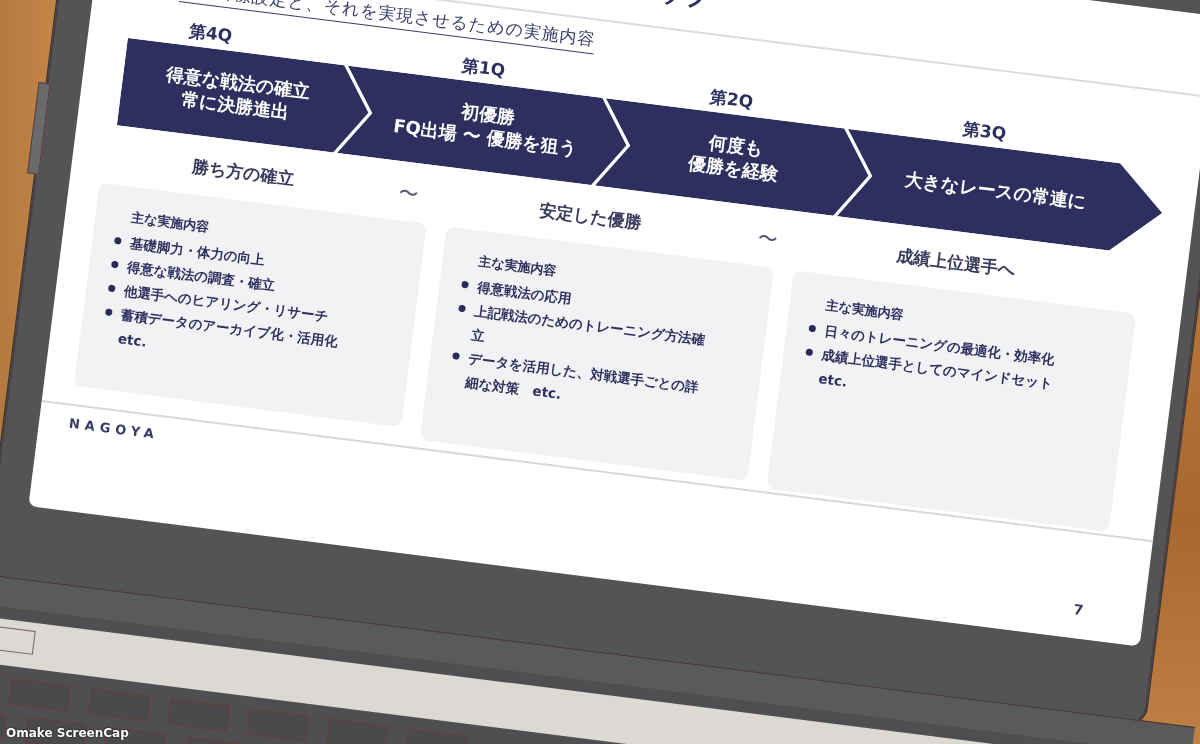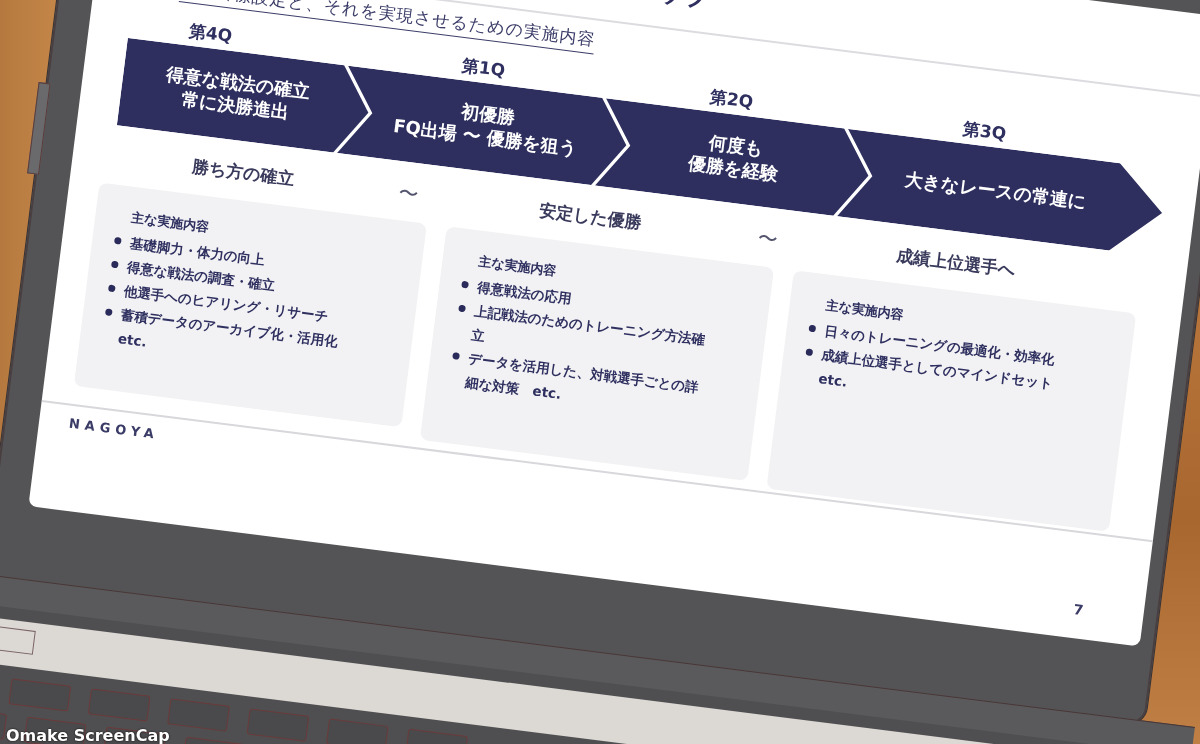--- a/index.html
+++ b/index.html
@@ -69,21 +69,21 @@
     position:absolute; left:-20px; top:770px; width:1300px; height:40px;
     background:#5a5a5c; border-top:1px solid #4a3636; border-bottom:1px solid #4a3636;
   }
   .deck {
     position:absolute; left:-40px; top:812px; width:1300px; height:46px; background:#dcd8d4;
   }
   .port { position:absolute; left:60px; top:820px; width:56px; height:22px; border:1.5px solid #7a6464; }
   .keys { position:absolute; left:-20px; top:870px; width:1300px; height:120px; }
   .key { position:absolute; width:58px; height:24px; border:1.5px solid #6b3a3a; border-radius:3px; background:#4a4a4c; }
   .watermark {
-    position:absolute; left:6px; top:726px; font-size:16px; color:#ffffff; font-weight:bold;
+    position:absolute; left:6px; top:726px; font-size:12px; color:#ffffff; font-weight:bold;
     text-shadow:0 0 2px #000;
   }
 </style>
 </head>
 <body>
 
 <div class="desk-right"></div>
 
 <div class="laptop">
   <div class="lid"></div>

